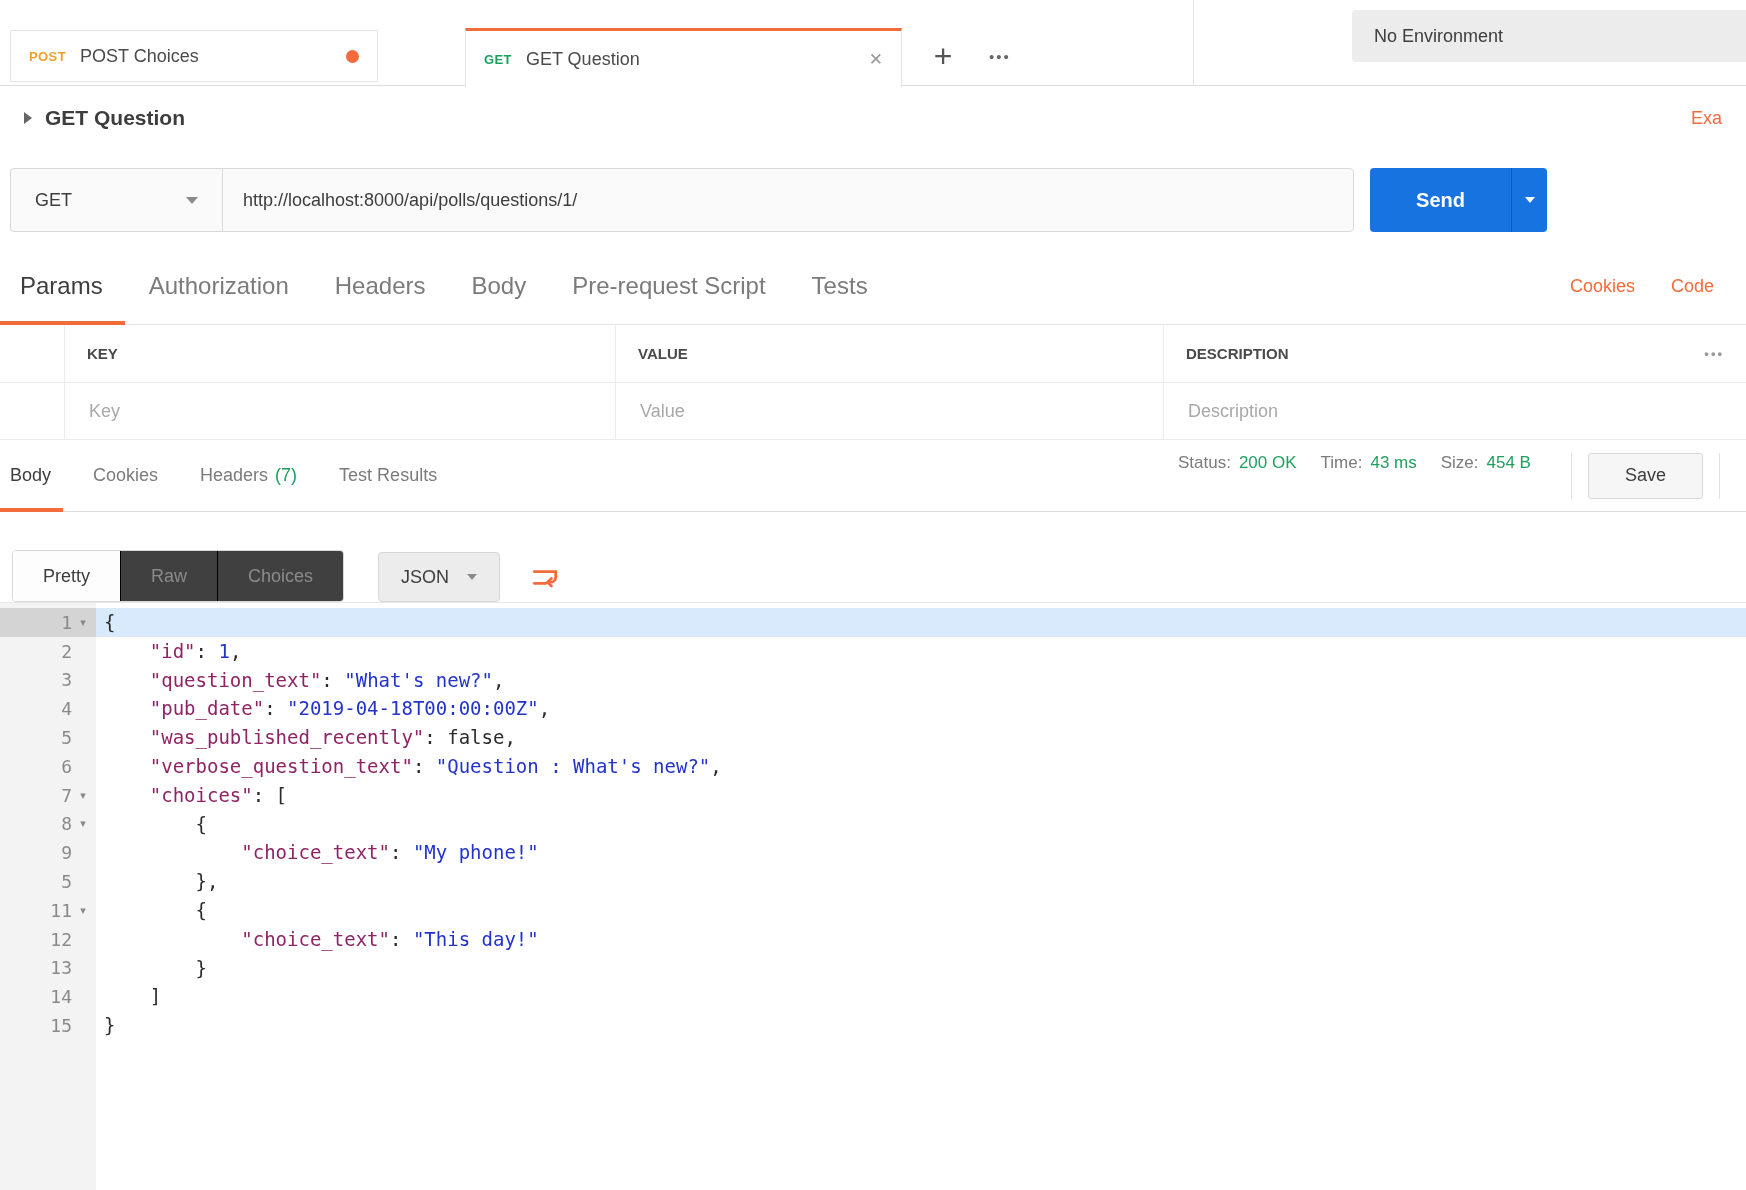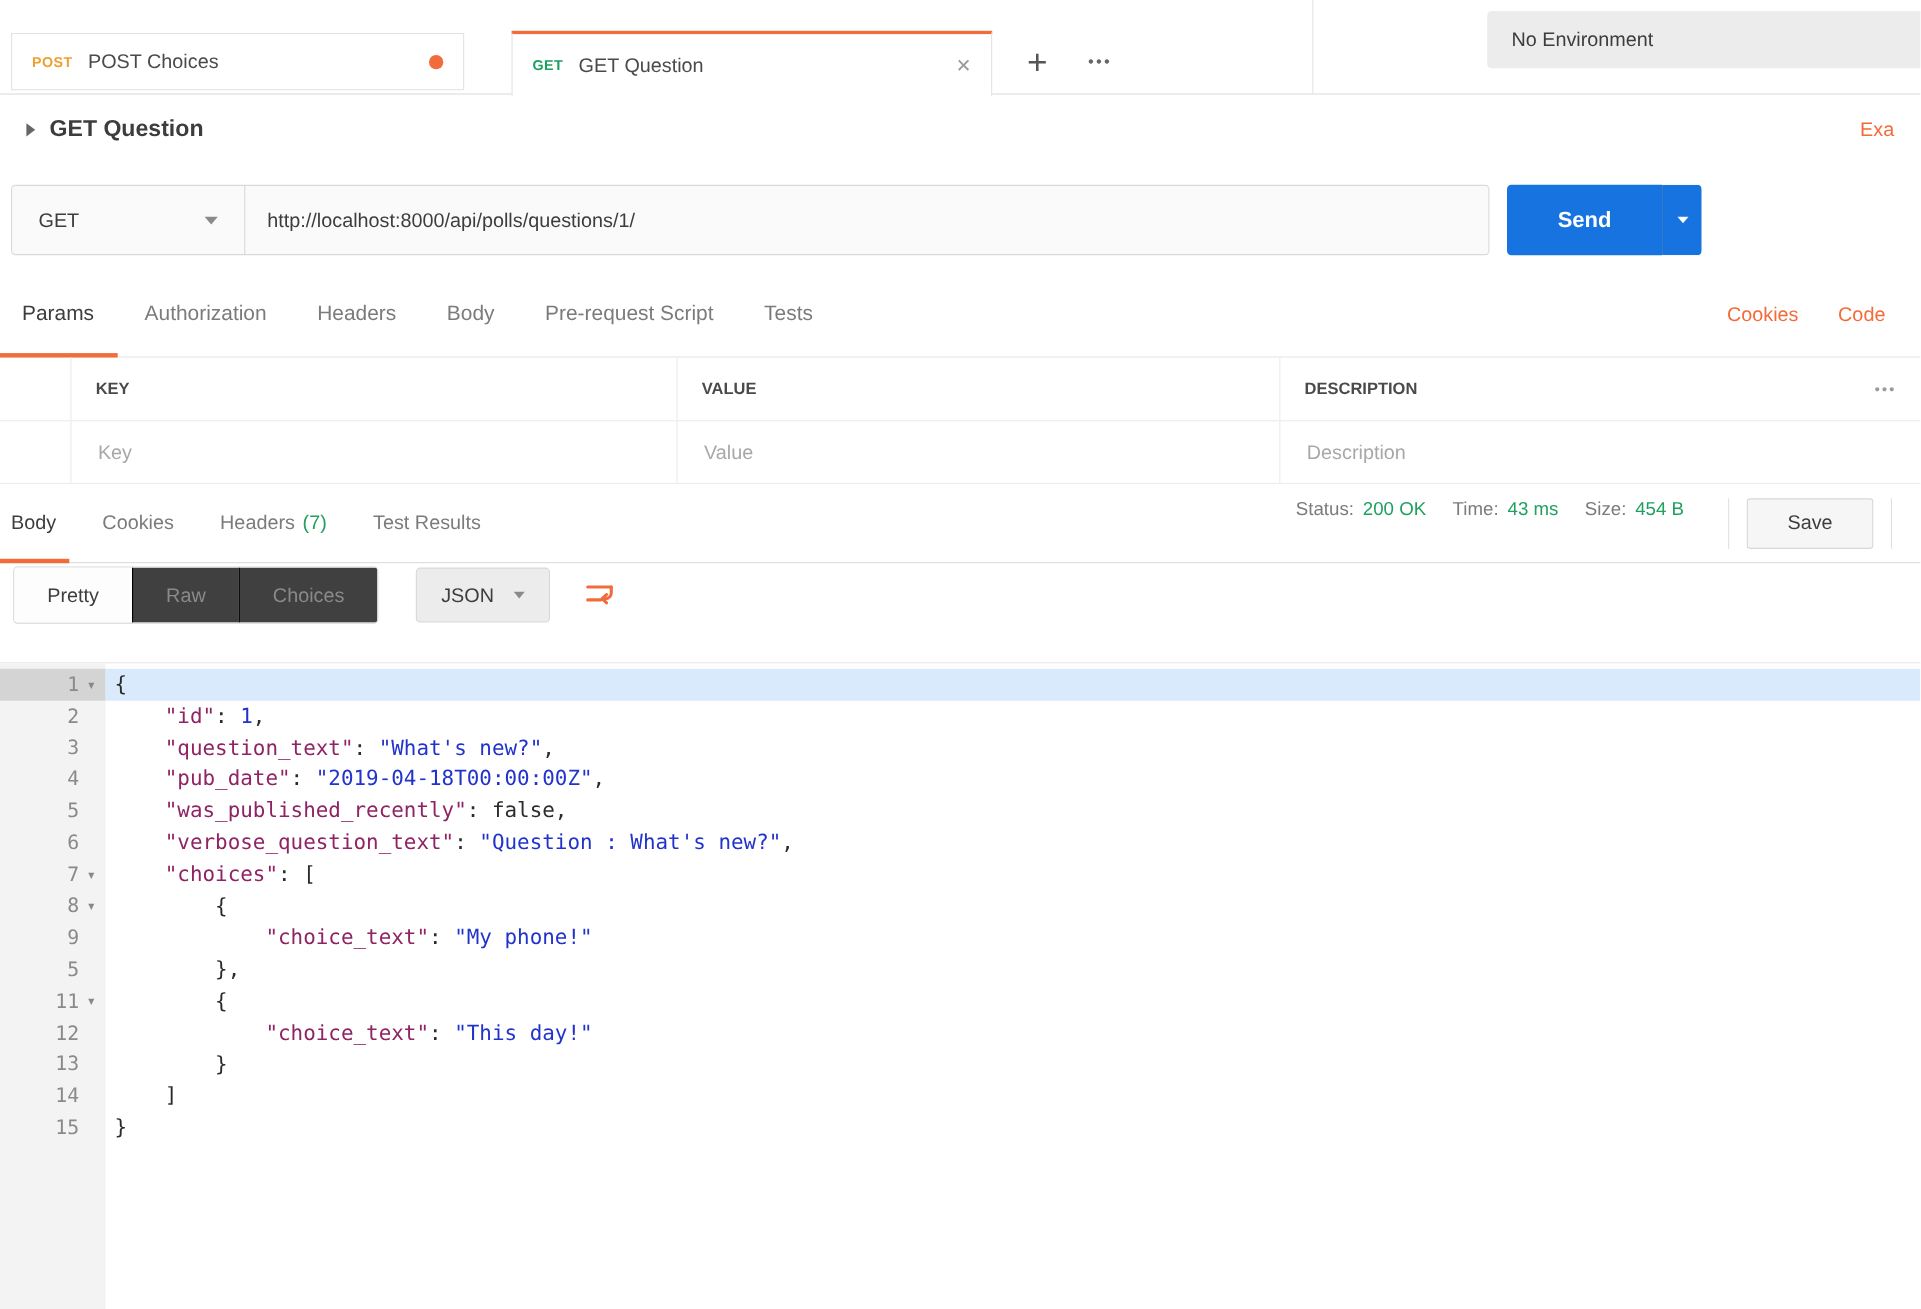--- a/index.html
+++ b/index.html
@@ -10,21 +10,21 @@
     --muted:#7b7b7b;
     --border:#e0e0e0;
   }
   html,body{margin:0;padding:0;background:#fff;}
   .app{position:relative;width:1746px;height:1190px;overflow:hidden;background:#fff;
        font-family:"Liberation Sans","DejaVu Sans",sans-serif;color:var(--text);}
 
   
   .tabstrip{position:absolute;left:0;top:0;width:100%;height:86px;background:#fff;border-bottom:1px solid #dcdcdc;box-sizing:border-box;z-index:5;}
   .tab{position:absolute;display:flex;align-items:center;gap:14px;padding:0 18px;background:#fff;box-sizing:border-box;cursor:pointer;}
-  .tab.inactive{left:10px;top:30px;width:412px;height:52px;border:1px solid #e3e3e3;}
+  .tab.inactive{left:10px;top:30px;width:368px;height:52px;border:1px solid #e3e3e3;}
   .tab.active{left:465px;top:28px;width:437px;height:59px;border-left:1px solid #e3e3e3;border-right:1px solid #e3e3e3;border-top:3px solid var(--accent);z-index:6;}
   .method-badge{font-size:13px;font-weight:700;letter-spacing:.4px;}
   .method-badge.post{color:#f0a030;}
   .method-badge.get{color:#1aa05f;}
   .tab-label{font-size:18px;color:#4a4a4a;}
   .unsaved-dot{margin-left:auto;width:13px;height:13px;border-radius:50%;background:var(--accent);}
   .close-x{margin-left:auto;color:#9a9a9a;font-size:17px;line-height:1;}
   .icon-btn{position:absolute;background:transparent;border:none;color:#555;cursor:pointer;}
   .icon-btn.plus{left:918px;top:30px;width:50px;height:52px;font-size:32px;font-weight:300;line-height:50px;}
   .icon-btn.more{left:972px;top:30px;width:56px;height:52px;font-size:15px;letter-spacing:2px;color:#666;}
@@ -51,21 +51,21 @@
              font-family:"Liberation Sans","DejaVu Sans",sans-serif;}
   .send-group{display:flex;height:64px;flex:none;}
   .send-btn{width:141px;background:var(--blue);color:#fff;font-size:20px;font-weight:600;border:none;border-radius:4px 0 0 4px;cursor:pointer;
             font-family:"Liberation Sans","DejaVu Sans",sans-serif;}
   .send-caret{width:36px;background:var(--blue);border:none;border-left:1px solid rgba(0,0,0,.18);border-radius:0 4px 4px 0;
               display:flex;align-items:center;justify-content:center;cursor:pointer;}
 
   
   .reqtabs{position:absolute;top:248px;left:0;width:100%;height:77px;display:flex;align-items:center;
            border-bottom:1px solid #e6e6e6;padding:0 20px;box-sizing:border-box;}
-  .rqtab{position:relative;height:100%;display:flex;align-items:center;margin-right:46px;font-size:19px;color:var(--muted);cursor:pointer;}
+  .rqtab{position:relative;height:100%;display:flex;align-items:center;margin-right:46px;font-size:24px;color:var(--muted);cursor:pointer;}
   .rqtab.active{color:var(--text);}
   .rqtab.active::after{content:"";position:absolute;left:-20px;right:-22px;bottom:-1px;height:4px;background:var(--accent);}
   .right-links{margin-left:auto;display:flex;gap:36px;padding-right:12px;}
   .right-links a{color:var(--accent);font-size:18px;text-decoration:none;cursor:pointer;}
 
   
   .params{position:absolute;top:325px;left:0;width:100%;}
   .prow{display:grid;grid-template-columns:64px 551px 548px 1fr;box-sizing:border-box;}
   .prow.phead{height:58px;border-bottom:1px solid #ececec;font-size:15px;font-weight:700;color:#4a4a4a;}
   .prow.pinput{height:57px;border-bottom:1px solid #ececec;}
@@ -84,21 +84,21 @@
   .rtab.active::after{content:"";position:absolute;left:-10px;right:-12px;bottom:-1px;height:4px;background:var(--accent);}
   .hdr-count{color:var(--green);font-style:normal;}
   .resp-status{margin-left:auto;display:flex;font-size:17px;}
   .slabel{color:var(--muted);margin-right:8px;}
   .sval{color:var(--green);margin-right:24px;}
   .vdiv{width:1px;height:46px;background:#e0e0e0;margin:0 16px;flex:none;}
   .save-btn{height:46px;padding:0 36px;background:#f6f6f6;border:1px solid #d8d8d8;border-radius:3px;font-size:18px;color:var(--text);cursor:pointer;
             font-family:"Liberation Sans","DejaVu Sans",sans-serif;}
 
   
-  .toolbar{position:absolute;top:496px;left:0;width:100%;height:90px;display:flex;align-items:center;
+  .toolbar{position:absolute;top:512px;left:0;width:100%;height:90px;display:flex;align-items:flex-end;
            padding:0 12px;box-sizing:border-box;}
   .seg-group{display:flex;border:1px solid #d7d7d7;border-radius:4px;overflow:hidden;height:50px;}
   .seg{padding:0 30px;font-size:18px;background:#404040;color:#8a8a8a;border:none;border-left:1px solid #000000;cursor:pointer;
        font-family:"Liberation Sans","DejaVu Sans",sans-serif;}
   .seg:first-child{border-left:none;}
   .seg.active{background:#fdfdfd;color:var(--text);}
   .fmt-select{display:flex;align-items:center;gap:18px;height:50px;padding:0 22px;margin-left:34px;background:#ececec;
               border:1px solid #d7d7d7;border-radius:4px;font-size:18px;color:var(--text);box-sizing:border-box;cursor:pointer;}
   .wrap-btn{background:transparent;border:none;margin-left:24px;cursor:pointer;padding:6px;}
 

